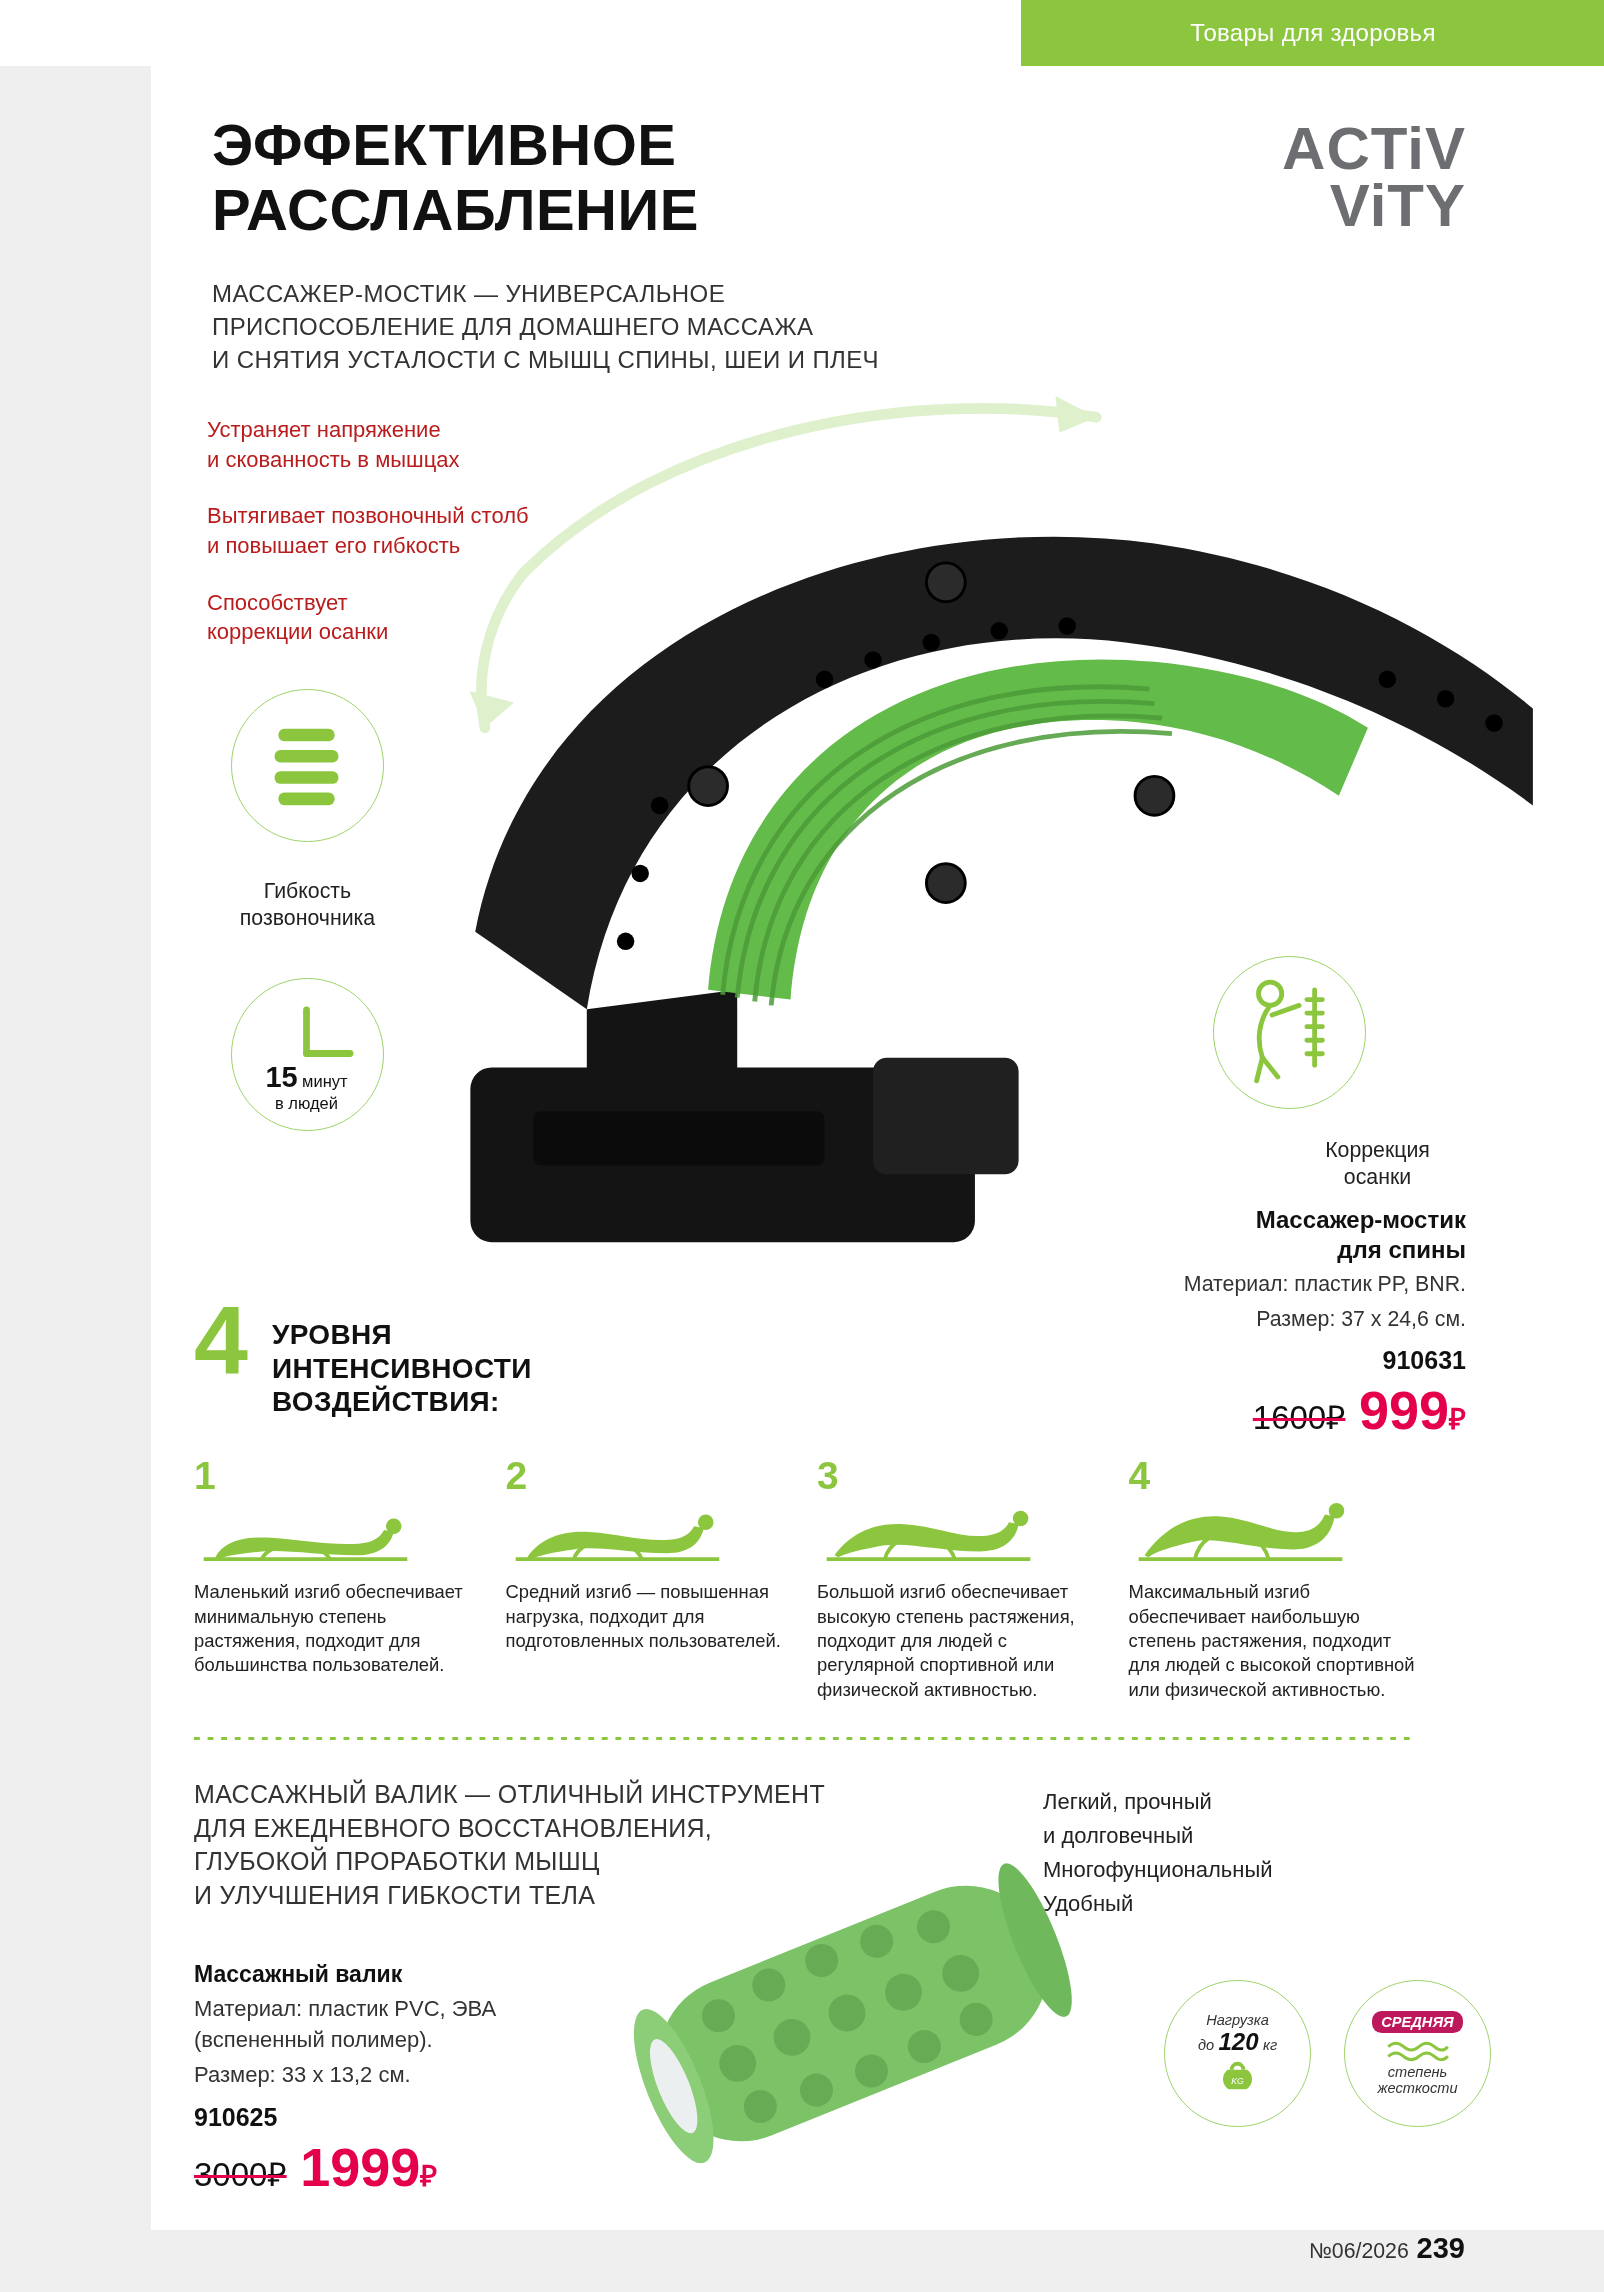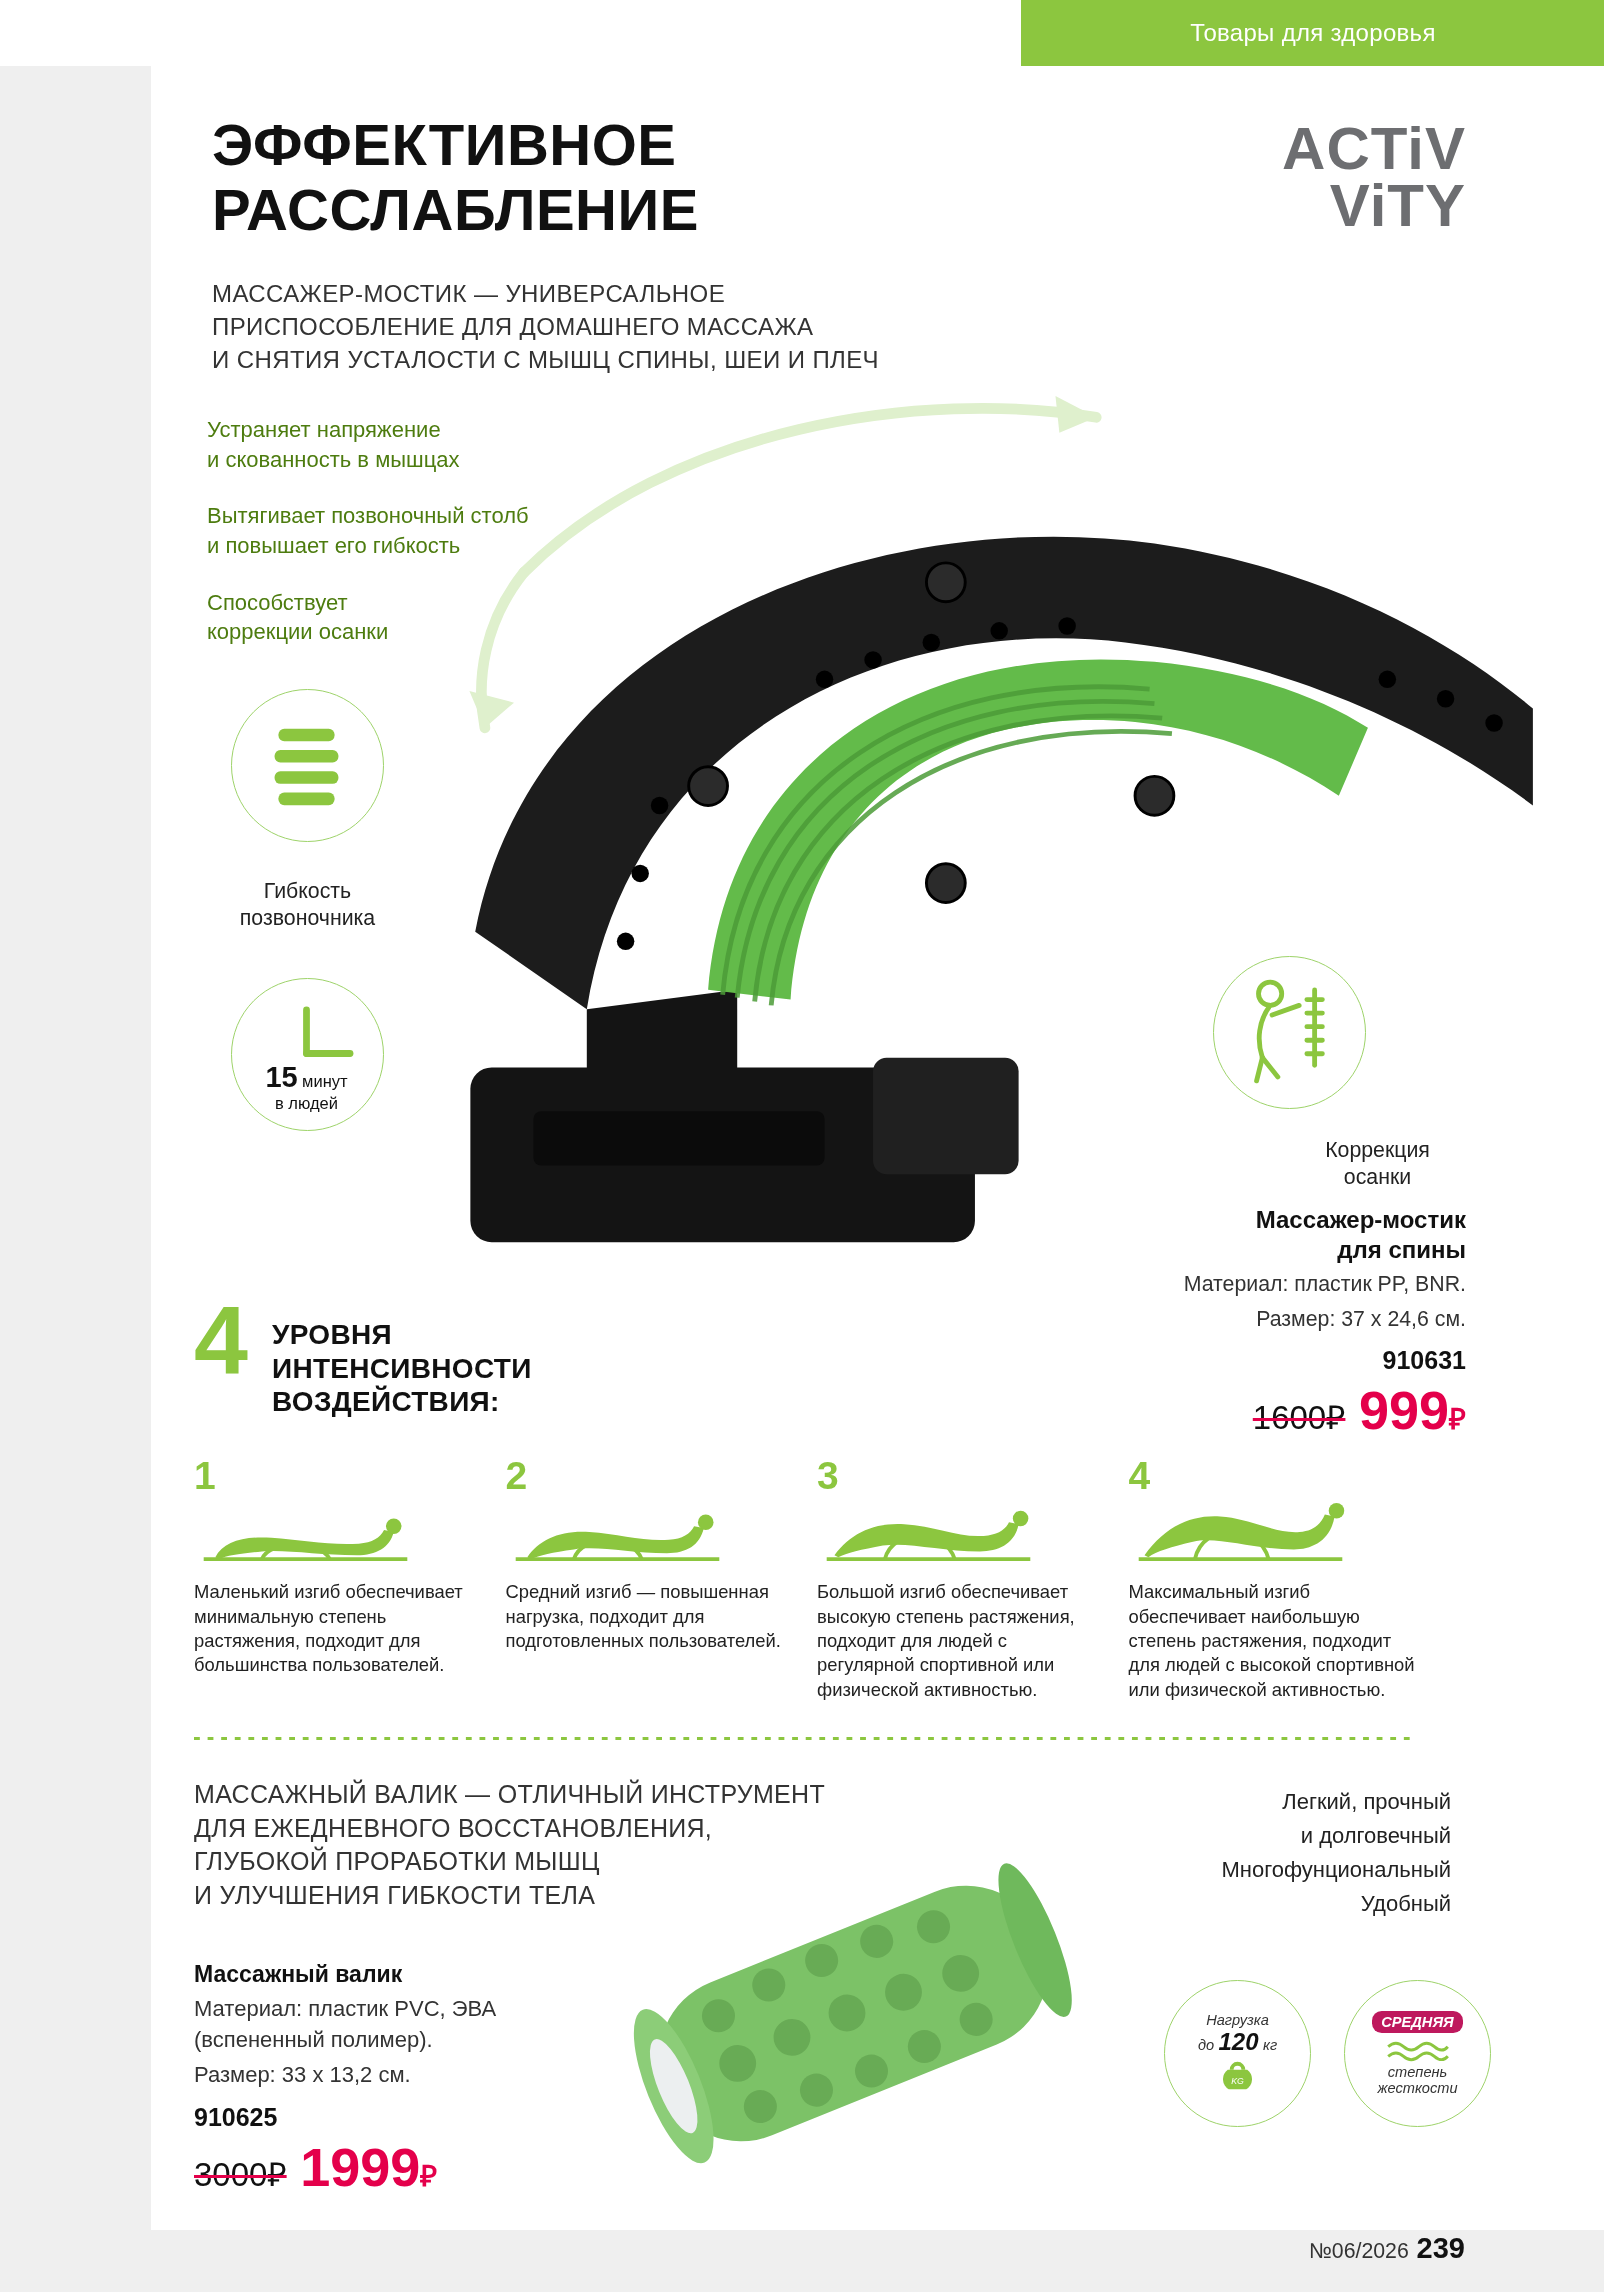--- a/index.html
+++ b/index.html
@@ -52,21 +52,21 @@
   
   .brand {
     position: absolute; right: 92px; top: 120px;
     text-align: right; color: #6d6e71;
     font-weight: bold; font-size: 60px; line-height: .95;
     letter-spacing: 1px;
   }
   .brand .l2 { letter-spacing: 1px; }
   
   .bullets { position: absolute; left: 207px; top: 415px; width: 417px; }
-  .bullet { font-size: 22px; line-height: 1.35; margin-bottom: 27px; color: #4d7c0f; }
+  .bullet { font-size: 22px; line-height: 1.35; margin-bottom: 27px; color: #b91c1c; }
   
   .circ {
     position: absolute; border: 1.9px solid #9ed36a;
     border-radius: 50%; background: #fff;
   }
   .circ-spine { left: 231px; top: 689px; width: 153px; height: 153px; }
   .circ-time  { left: 231px; top: 978px; width: 153px; height: 153px; }
   .cap {
     position: absolute; text-align: center; font-size: 21.3px;
     line-height: 1.25; color: #222; width: 233px;
@@ -115,21 +115,21 @@
     background-size: 13.6px 2.9px; background-repeat: repeat-x;
   }
   
   .roller-head {
     position: absolute; left: 194px; top: 1778px; width: 737px;
     font-size: 25px; line-height: 1.34; color: #333; text-transform: uppercase;
     letter-spacing: 0.3px;
   }
   .roller-feats {
     position: absolute; right: 107px; top: 1785px; width: 408px;
-    text-align: right; font-size: 22px; line-height: 1.55; color: #222;
+    font-size: 22px; line-height: 1.55; color: #222;
   }
   .prod2 { position: absolute; left: 194px; top: 1960px; width: 456px; }
   .prod2 .prod-title { font-size: 23px; }
   .prod2 .prod-meta { font-size: 22px; }
   .prod2 .price-row { justify-content: flex-start; }
   
   .badge {
     position: absolute; border: 1.9px solid #9ed36a; border-radius: 50%;
     width: 147px; height: 147px; background: #fff;
     display: flex; flex-direction: column; align-items: center; justify-content: center;

